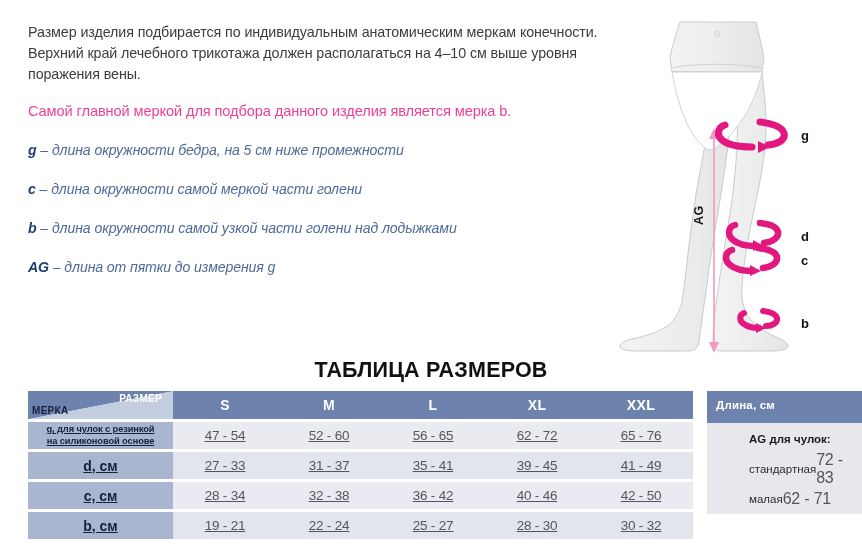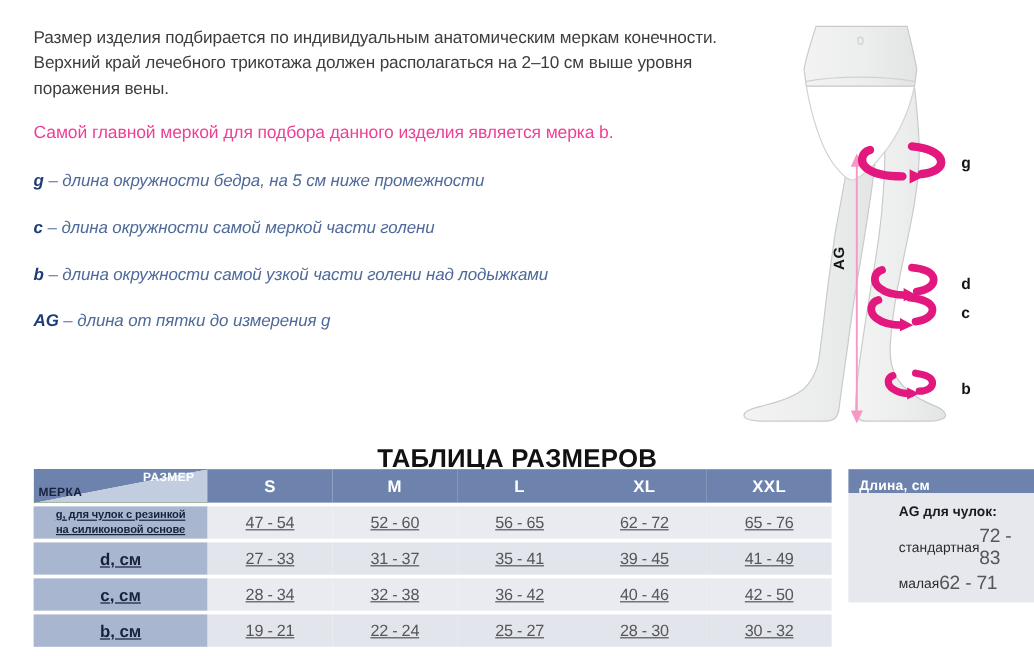--- a/index.html
+++ b/index.html
@@ -41,21 +41,21 @@
   #lbl-b{left:205px;top:306px;}
   .ag-label{
     position:absolute;left:96px;top:215px;
     font-size:12.5px;font-weight:bold;color:#141414;
     transform:rotate(-90deg);transform-origin:left top;
     letter-spacing:.5px;
   }
 
   
   .table-title{
-    position:absolute;left:0;top:370px;width:862px;
+    position:absolute;left:0;top:358px;width:862px;
     text-align:center;font-size:21.5px;font-weight:bold;color:#111111;
     letter-spacing:.2px;
   }
 
   
   .tablewrap{position:absolute;left:28px;top:391px;}
   table.sizes{border-collapse:collapse;border-spacing:0;}
   table.sizes td,table.sizes th{padding:0;margin:0;}
 
   .hdr-diag{
@@ -89,37 +89,37 @@
   }
   tr.r-odd .cell{background:#e9ebf0;}
   tr.r-even .cell{background:#e2e5eb;}
   tr.r-odd td,tr.r-even td{height:27px;text-decoration:underline;}
   tr.spacer td{height:3px;background:#ffffff;padding:0;}
 
   
   .lenpanel{position:absolute;left:707px;top:391px;width:155px;}
   .len-hdr{
     background:#6d83ad;color:#ffffff;font-size:11.5px;font-weight:bold;
-    height:20px;line-height:28px;padding-left:9px;letter-spacing:.2px;
+    height:32px;line-height:28px;padding-left:9px;letter-spacing:.2px;
   }
   .len-body{background:#e6e8ee;padding:0 9px;}
   .len-row{
     display:flex;justify-content:flex-start;align-items:center;
     height:30px;font-size:11.5px;color:#2b2b2b;margin-left:33px;
   }
   .len-row.title{font-weight:bold;color:#1b1b1b;height:31px;}
   .len-row .val{color:#55565a;font-size:16px;letter-spacing:-.2px;}
 </style>
 </head>
 <body>
 
 <div class="page">
 
   <div class="textcol">
-    <p class="para">Размер изделия подбирается по индивидуальным анатомическим меркам конечности. Верхний край лечебного трикотажа должен располагаться на 2–10 см выше уровня поражения вены.</p>
+    <p class="para">Размер изделия подбирается по индивидуальным анатомическим меркам конечности. Верхний край лечебного трикотажа должен располагаться на 4–10 см выше уровня поражения вены.</p>
     <p class="pink-head">Самой главной меркой для подбора данного изделия является мерка b.</p>
 
     <p class="meas">
       <span class="key">g</span>
       <span>–</span>
       <span>длина окружности бедра, на 5 см ниже промежности</span>
     </p>
     <p class="meas">
       <span class="key">c</span>
       <span>–</span>

